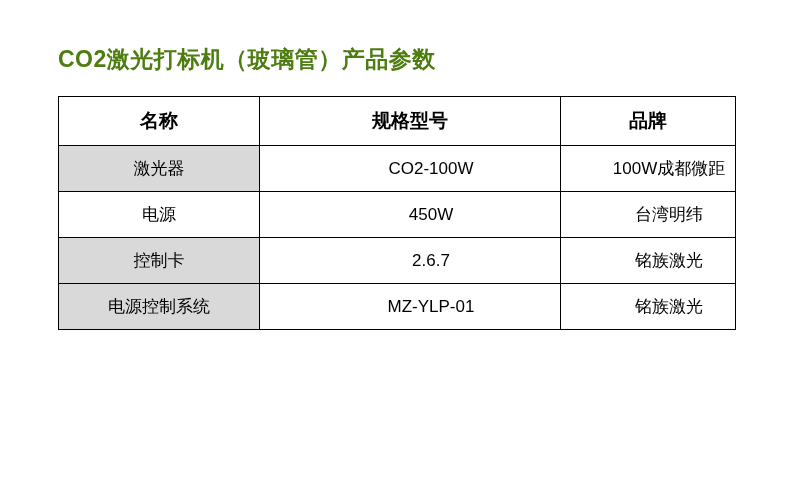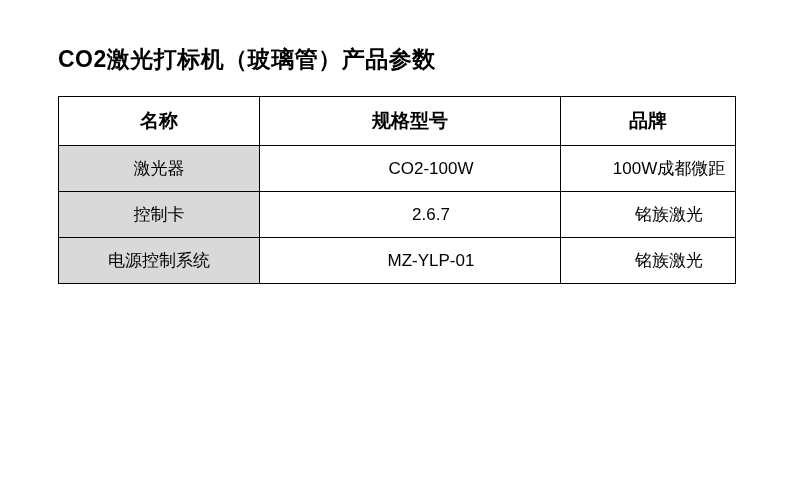--- a/index.html
+++ b/index.html
@@ -20,21 +20,21 @@
     height: 480px;
     box-sizing: border-box;
   }
   .doc-title {
     position: absolute;
     left: 58px;
     top: 44px;
     font-size: 23px;
     font-weight: bold;
     letter-spacing: 0.5px;
-    color: #000000;
+    color: #4d7c0f;
     white-space: nowrap;
   }
   .spec-table {
     position: absolute;
     left: 58px;
     top: 96px;
     width: 674px;
     border-collapse: collapse;
     table-layout: fixed;
   }
@@ -95,20 +95,25 @@
         <th class="col-model">规格型号</th>
         <th class="col-brand">品牌</th>
       </tr>
     </thead>
     <tbody>
       <tr class="shaded">
         <td class="cell-name">激光器</td>
         <td class="cell-model">CO2-100W</td>
         <td class="cell-brand">100W成都微距</td>
       </tr>
+      <tr class="plain">
+        <td class="cell-name">电源</td>
+        <td class="cell-model">450W</td>
+        <td class="cell-brand">台湾明纬</td>
+      </tr>
       <tr class="shaded">
         <td class="cell-name">控制卡</td>
         <td class="cell-model">2.6.7</td>
         <td class="cell-brand">铭族激光</td>
       </tr>
       <tr class="shaded">
         <td class="cell-name">电源控制系统</td>
         <td class="cell-model">MZ-YLP-01</td>
         <td class="cell-brand">铭族激光</td>
       </tr>

